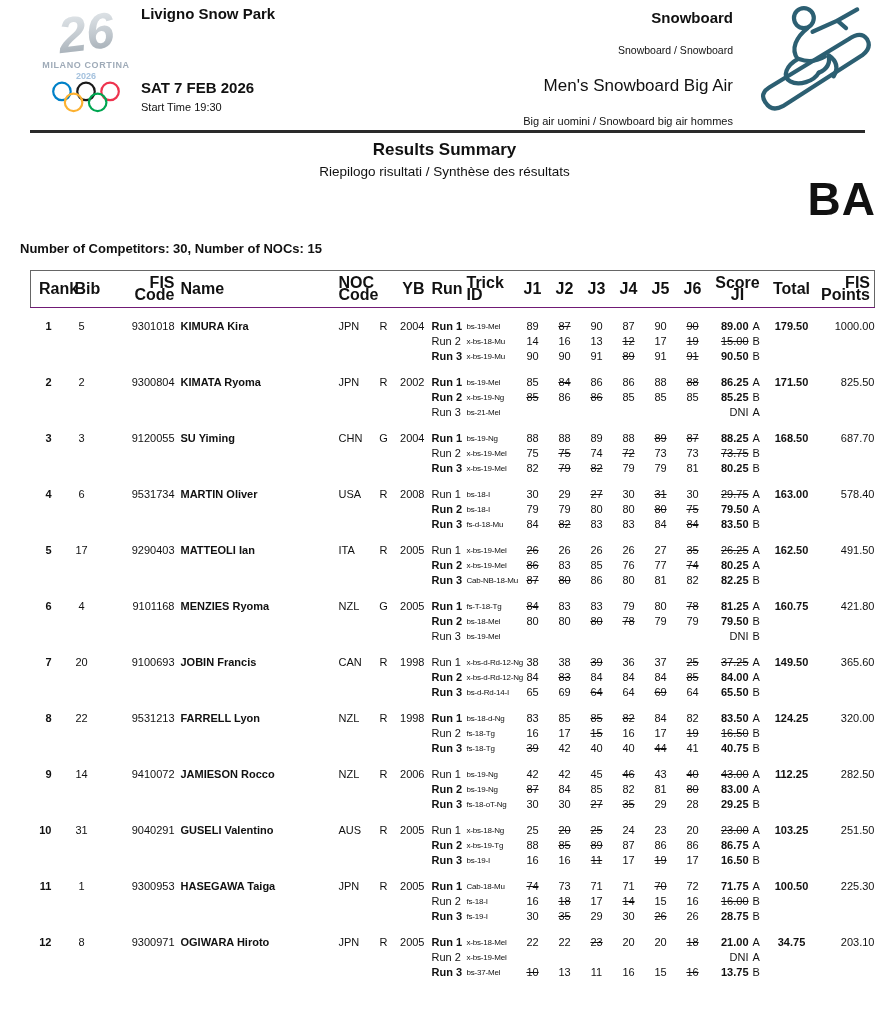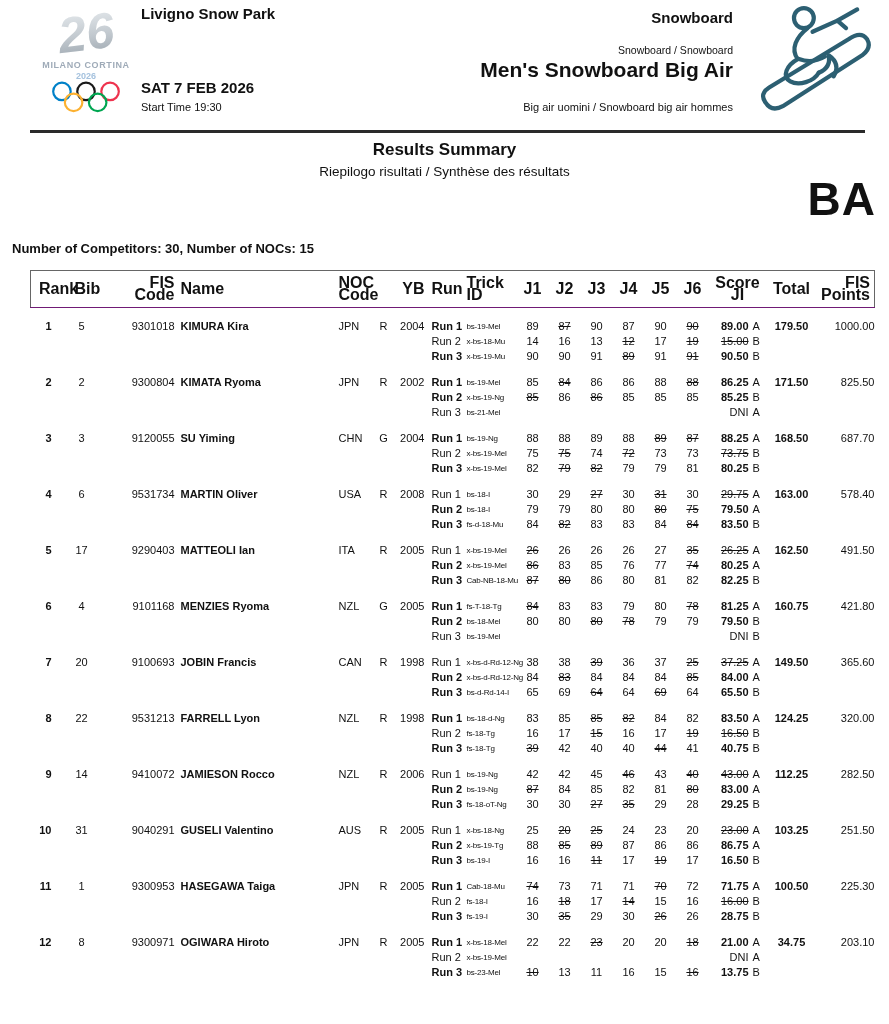--- a/index.html
+++ b/index.html
@@ -8,30 +8,30 @@
   .top{position:relative;height:130px}
   .logo{position:absolute;left:30px;top:4px;width:112px;text-align:center}
   .logo-title{font-size:9px;letter-spacing:.6px;color:#9fabb8;font-weight:bold;margin-top:-4px}
   .logo-year{font-size:9px;font-weight:bold;color:#a5c2de;margin-top:1px}
   .venue{position:absolute;left:141px;top:5px;font-size:15px;font-weight:bold}
   .date{position:absolute;left:141px;top:79px;font-size:15px;font-weight:bold}
   .stime{position:absolute;left:141px;top:101px;font-size:11px}
   .right-titles{position:absolute;right:156px;top:9px;text-align:right}
   .sport{font-size:15px;font-weight:bold}
   .sport-sub{font-size:10.5px;margin-top:18px}
-  .event{font-size:21px;font-weight:bold;margin-top:2px}
+  .event{font-size:17px;font-weight:normal;margin-top:20px}
   .event-sub{font-size:11px;margin-top:19px}
   .pictogram{position:absolute;right:6px;top:2px;width:126px;height:124px}
   .pictogram path,.pictogram circle{fill:none;stroke:var(--pictogram,#2c5f72);stroke-width:3.4;stroke-linecap:round;stroke-linejoin:round}
   .rule{border-top:3px solid #2a2a2a;margin:0 24px 0 30px}
   .titles{text-align:center;padding-top:7px}
   .title-main{font-size:17px;font-weight:bold}
   .title-sub{font-size:13.5px;margin-top:4px}
   .event-code{position:absolute;top:172px;right:13px;font-size:46px;font-weight:bold;letter-spacing:1px}
-  .meta{margin:62px 12px 0;font-size:13px;font-weight:bold}
+  .meta{margin:62px 20px 0;font-size:13px;font-weight:bold}
   table{margin:14px 0 0 30px;border-collapse:collapse;table-layout:fixed;width:844px;font-size:11px}
   th{font-size:16px;font-weight:bold;vertical-align:middle;white-space:pre-line;
      line-height:12px;padding:6px 0;border-top:1px solid #666;border-bottom:1px solid #701a75;text-align:center}
   th.c-first{border-left:1px solid #666}
   th.c-last{border-right:1px solid #666}
   td{line-height:15px;padding:0;vertical-align:top}
   tr.section td{font-weight:bold;font-size:12.5px;padding:9px 0 5px;text-align:left}
   tr.block-start td{padding-top:11px}
   .b{font-weight:bold}
   .strike{text-decoration:line-through}
@@ -863,21 +863,21 @@
       </tr>
       <tr>
         <td class="rank b"></td>
         <td class="bib"></td>
         <td class="fis"></td>
         <td class="name b"></td>
         <td class="noc"></td>
         <td class="stance"></td>
         <td class="yb"></td>
         <td class="run b">Run 3</td>
-        <td class="trick">bs-23-Mel</td>
+        <td class="trick">bs-37-Mel</td>
         <td class="j strike">10</td>
         <td class="j">13</td>
         <td class="j">11</td>
         <td class="j">16</td>
         <td class="j">15</td>
         <td class="j strike">16</td>
         <td class="score"><span class="num b">13.75</span><span class="letter">B</span></td>
         <td class="total b"></td>
         <td class="points"></td>
       </tr>

